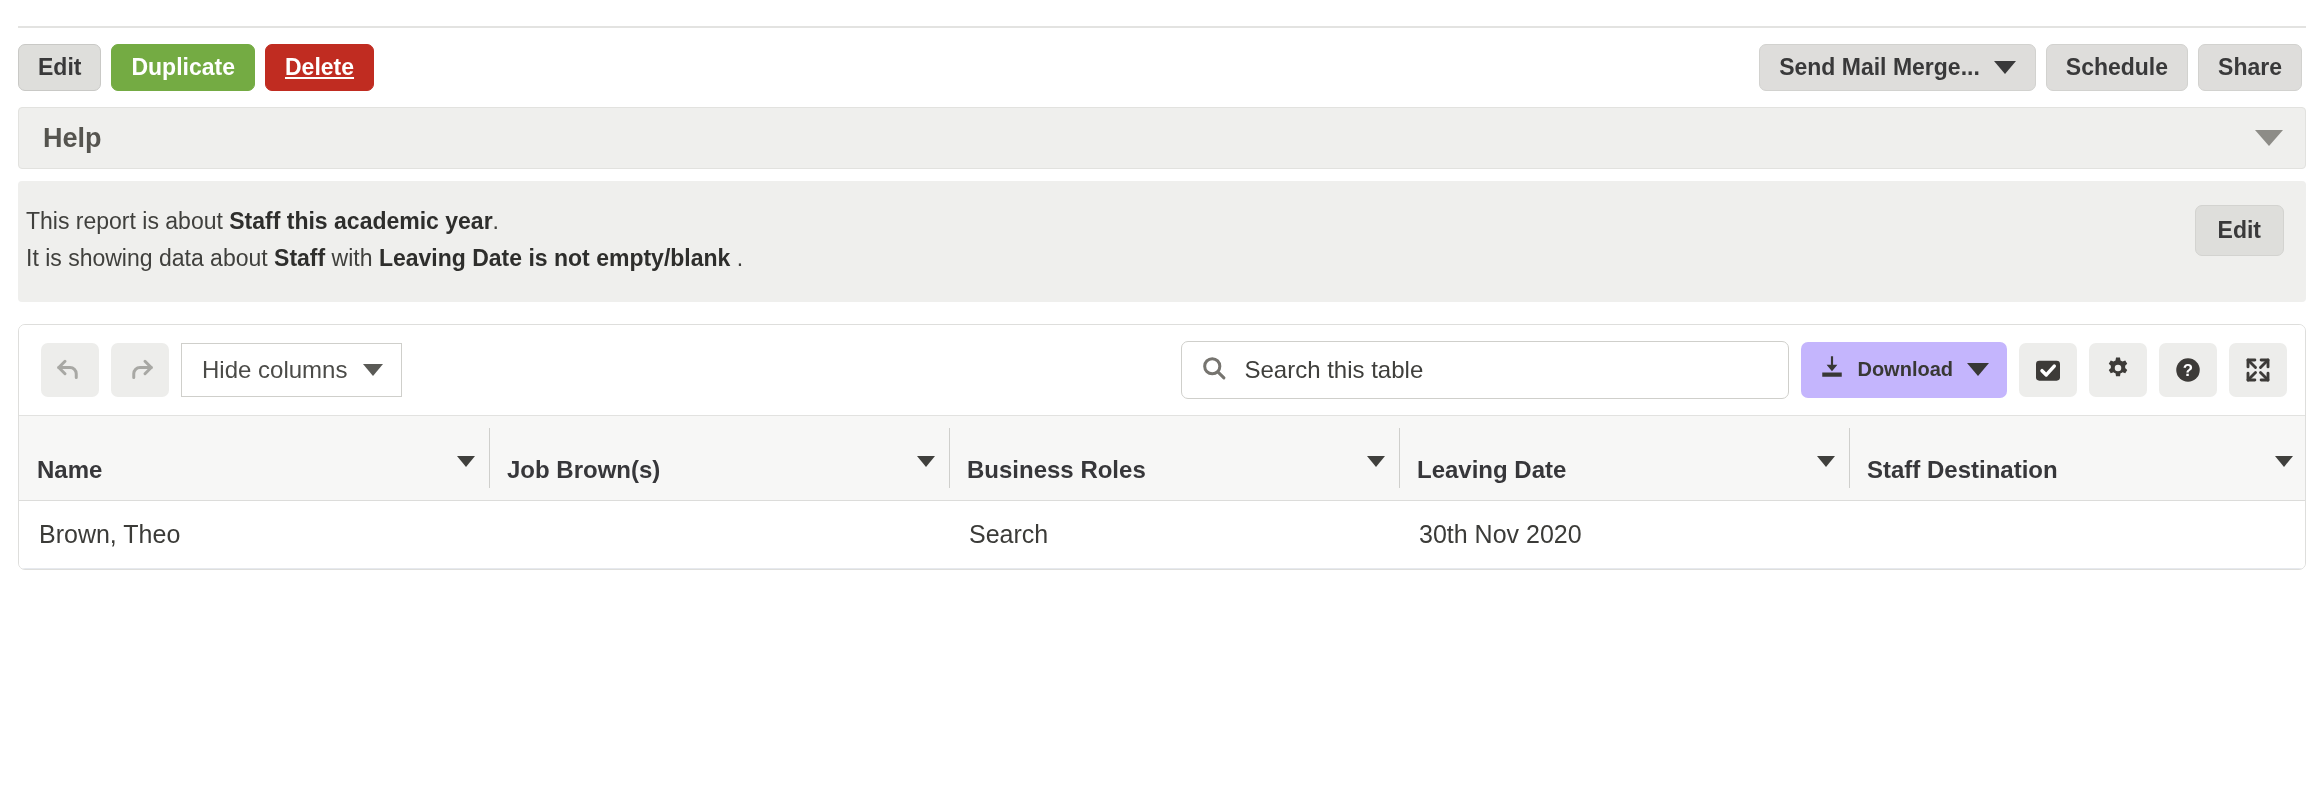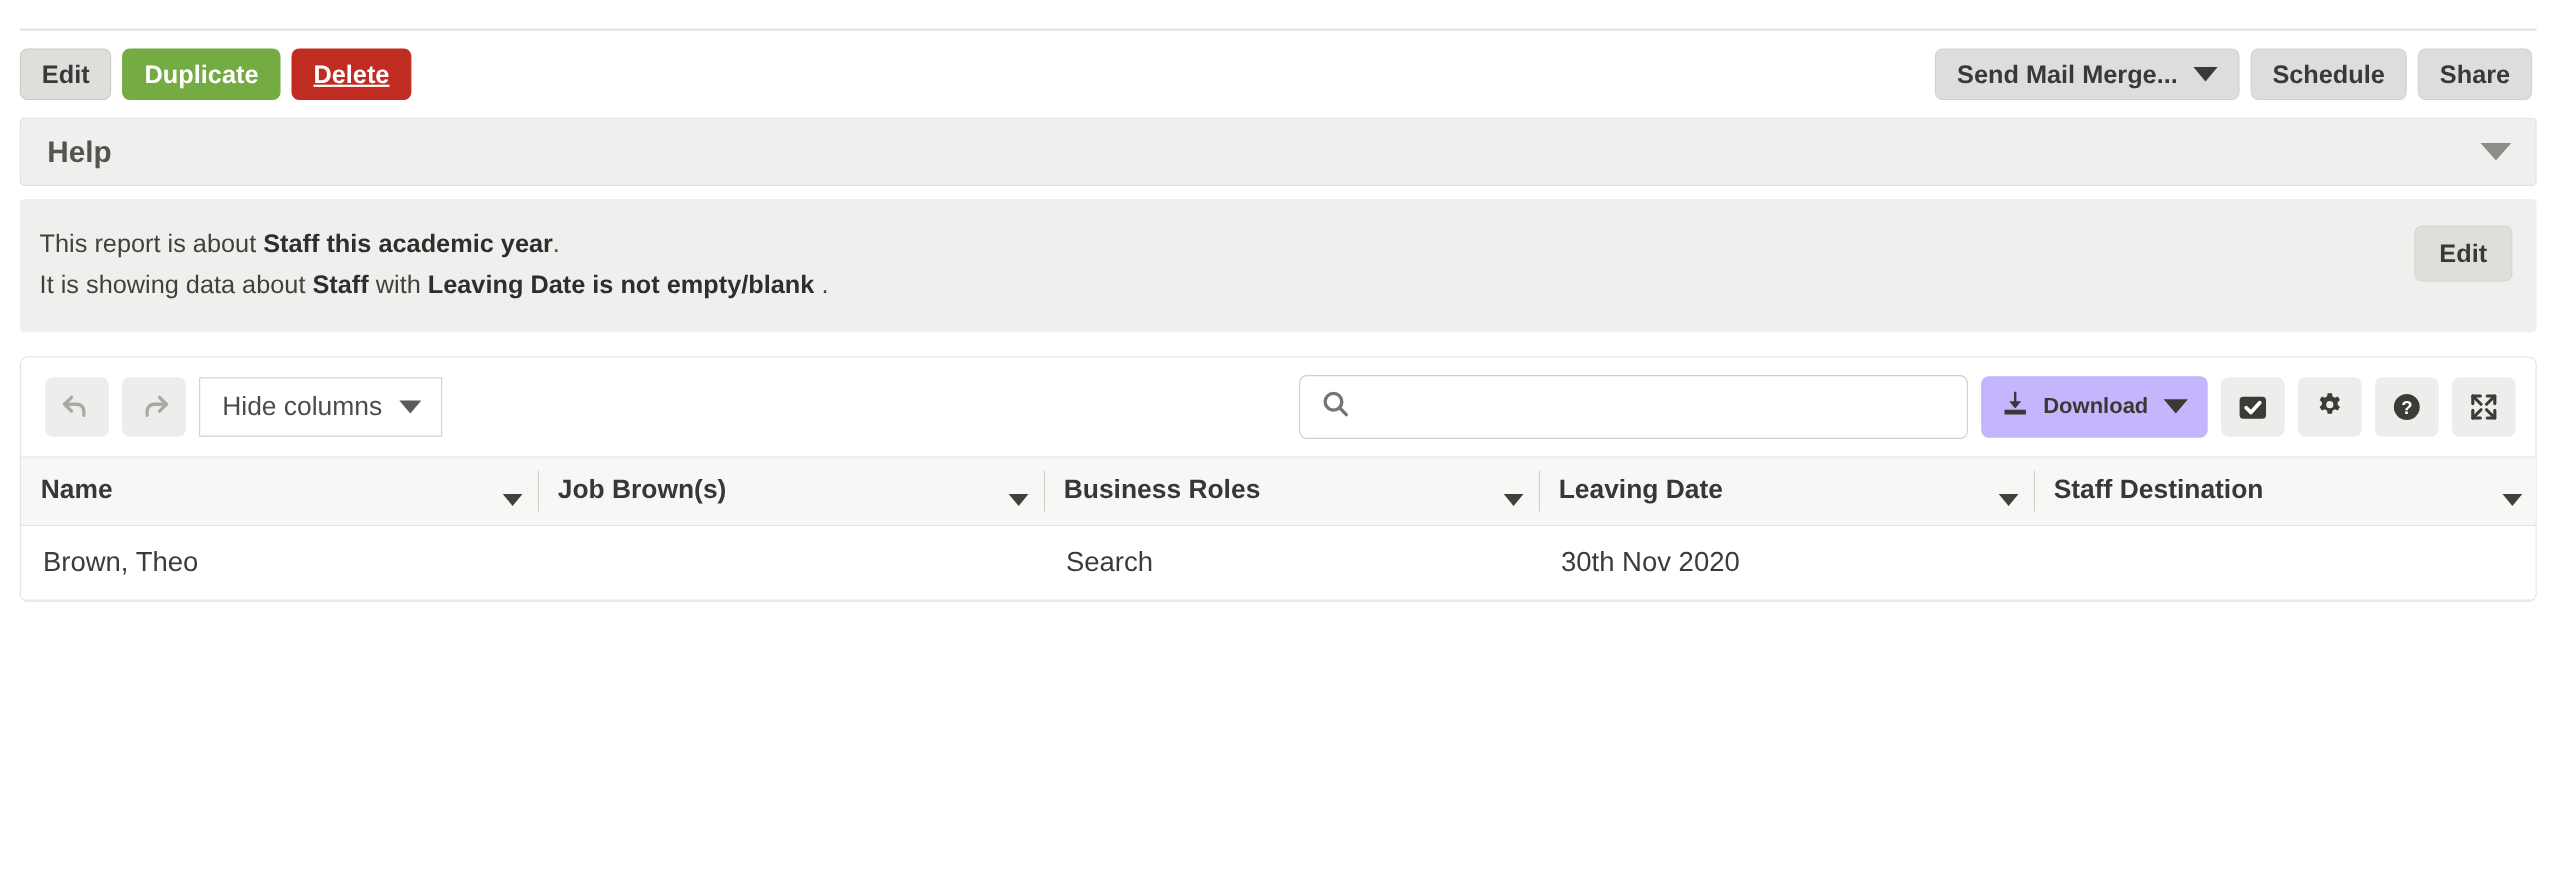--- a/index.html
+++ b/index.html
@@ -104,21 +104,21 @@
     border-left: 14px solid transparent;
     border-right: 14px solid transparent;
     border-top: 16px solid #8d8c87;
   }
 
   
   .desc-panel {
     margin: 12px 18px 0 18px;
     background: #efefed;
     border-radius: 4px;
-    padding: 22px 22px 24px 18px;
+    padding: 22px 22px 24px 8px;
     display: flex;
     align-items: flex-start;
     justify-content: space-between;
     min-height: 110px;
   }
   .desc-text {
     font-size: 23px;
     line-height: 1.62;
     color: #40403d;
   }
@@ -251,22 +251,23 @@
     color: #37373a;
     text-align: left;
     padding: 16px 14px 16px 18px;
     position: relative;
     height: 62px;
     white-space: nowrap;
     cursor: pointer;
   }
   table.data-table thead th .th-inner {
     display: flex;
-    align-items: flex-end;
+    align-items: flex-start;
     justify-content: space-between;
+    margin-top: 24px;
   }
   table.data-table thead th + th::before {
     content: "";
     position: absolute;
     left: 0; top: 12px; bottom: 12px;
     width: 1px;
     background: #cfcfcc;
   }
   .th-caret {
     width: 0; height: 0;
@@ -355,20 +356,21 @@
       </div>
 
       <div class="tb-right">
         <div class="search-wrap">
           <span>
             <svg width="28" height="28" viewBox="0 0 24 24" fill="none" stroke="#76746f" stroke-width="2.6" stroke-linecap="round">
               <circle cx="10.5" cy="10.5" r="6.5"></circle>
               <line x1="15.5" y1="15.5" x2="20.5" y2="20.5"></line>
             </svg>
           </span>
+          <input type="text" placeholder="Search this table" style="">
         </div>
 
         <button class="download-btn">
           <span>
             <svg width="26" height="26" viewBox="0 0 24 24" fill="#383835">
               <path d="M11 2h2v8h4l-5 6-5-6h4z"></path>
               <path d="M3 17h18v4H3z"></path>
             </svg>
           </span>
           <span>Download</span>

